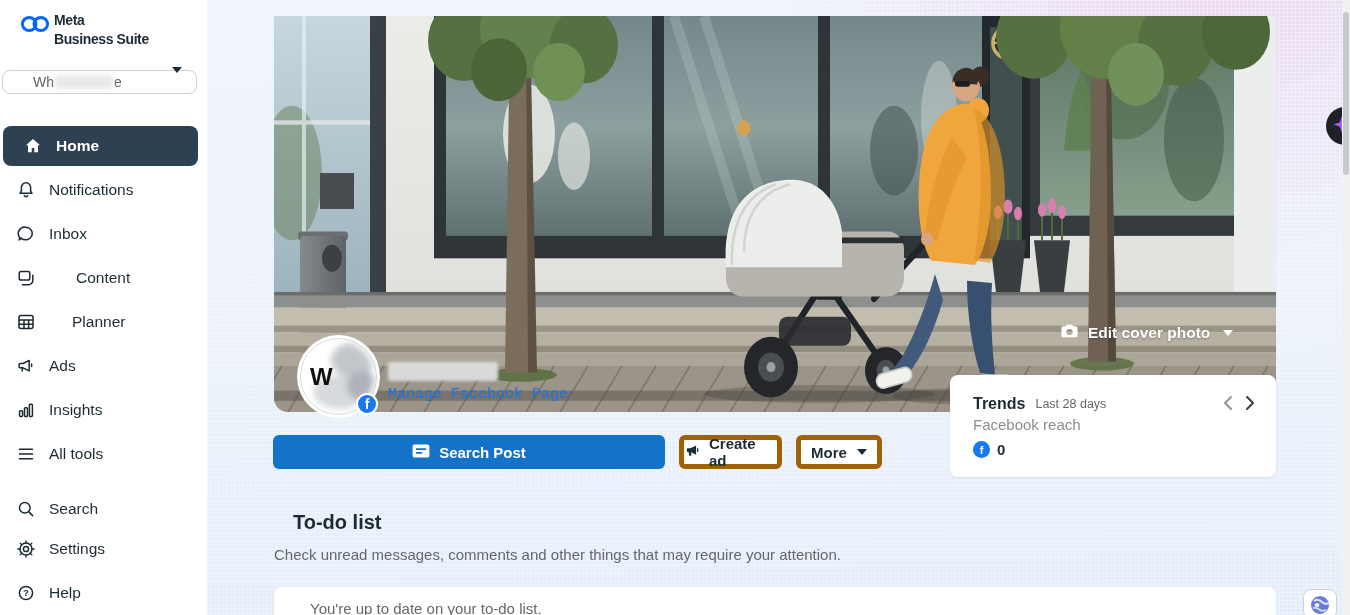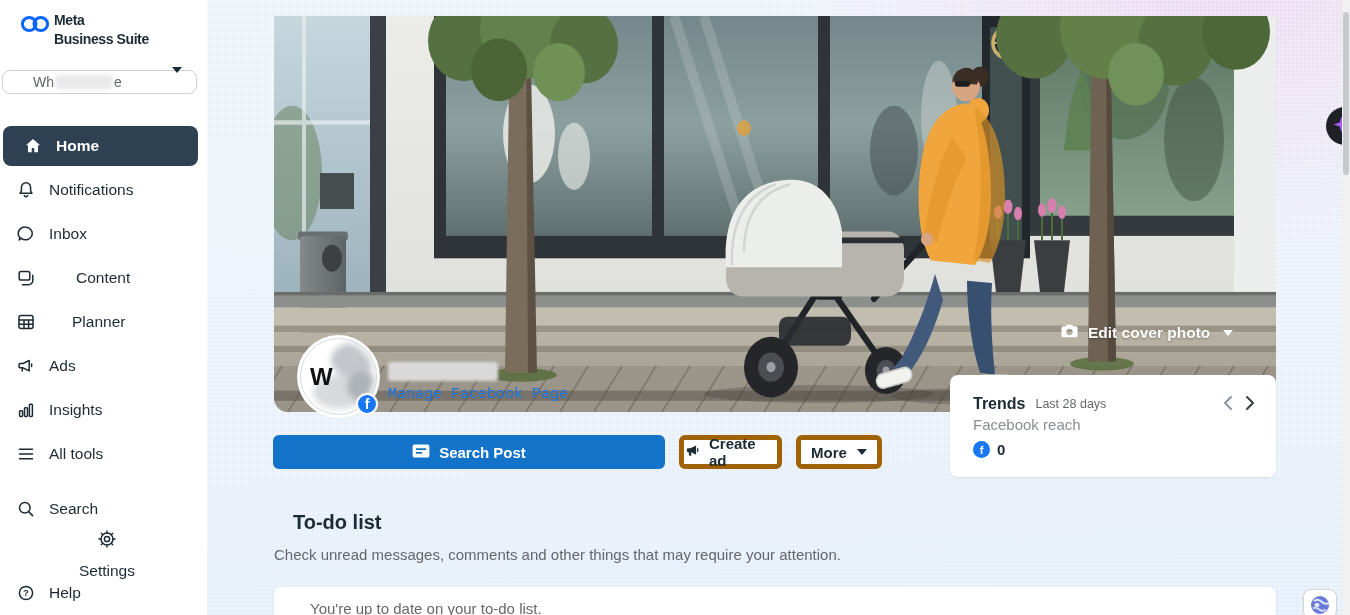--- a/index.html
+++ b/index.html
@@ -211,21 +211,21 @@
     <div class="nav-item" style="top:489px;">
       <span class="nav-icon">
         <svg width="20" height="20" viewBox="0 0 20 20">
             <circle cx="8.8" cy="8.8" r="5.3"></circle>
             <path d="M12.9 12.9l3.7 3.7"></path>
           </svg>
       </span>
       <span class="nav-label">Search</span>
     </div>
 
-    <div class="nav-item" style="top:529px;flex-direction:column;">
+    <div class="nav-item" style="top:529px;">
       <span class="nav-icon">
         <svg width="20" height="20" viewBox="0 0 20 20">
             <circle cx="10" cy="10" r="2.6"></circle>
             <circle cx="10" cy="10" r="6"></circle>
             <path d="M10 1.8v2.4M10 15.8v2.4M1.8 10h2.4M15.8 10h2.4M4.2 4.2l1.7 1.7M14.1 14.1l1.7 1.7M15.8 4.2l-1.7 1.7M5.9 14.1l-1.7 1.7" stroke-width="1.3"></path>
           </svg>
       </span>
       <span class="nav-label">Settings</span>
     </div>
 

